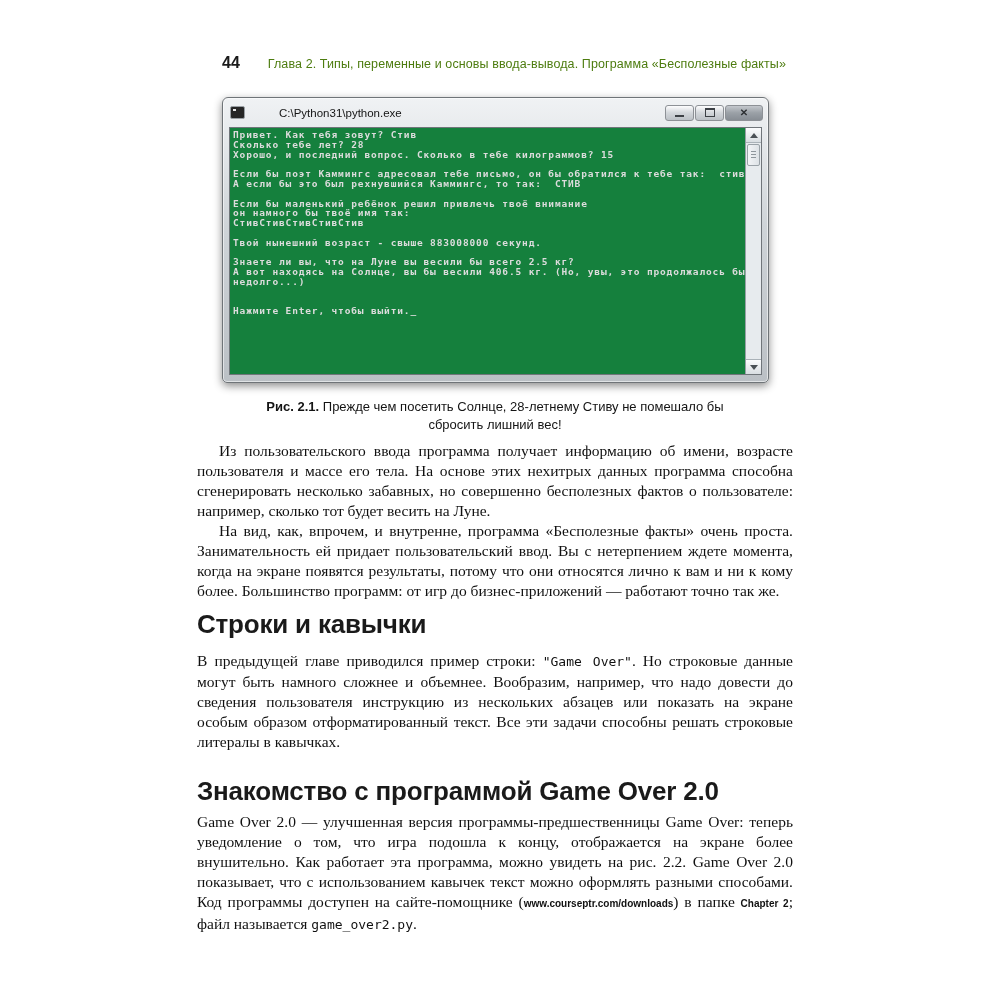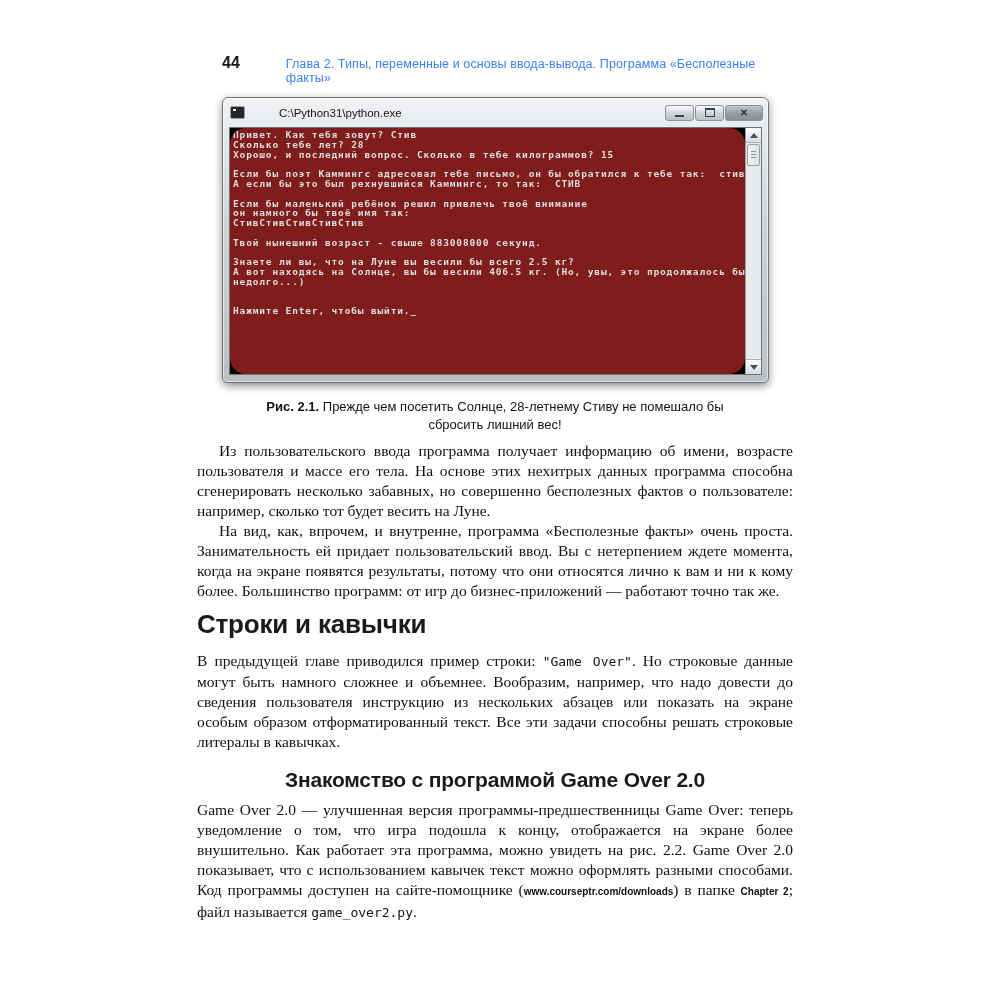--- a/index.html
+++ b/index.html
@@ -2,21 +2,21 @@
 <html lang="ru"><head>
 <meta charset="utf-8">
 <style>
   html,body{margin:0;padding:0;background:#ffffff;}
   .page{position:relative;width:844px;height:1000px;background:#ffffff;overflow:hidden;
         font-family:"Liberation Serif",serif;color:#111;}
 
   
   .running-head{position:absolute;left:222px;top:54px;width:570px;display:flex;align-items:baseline;}
   .page-number{font-family:"Liberation Sans",sans-serif;font-weight:700;font-size:16px;color:#1a1a1a;}
-  .chapter-title{font-family:"Liberation Sans",sans-serif;font-size:12.5px;color:#3b82f6;margin-left:46px;letter-spacing:.1px;}
+  .chapter-title{font-family:"Liberation Sans",sans-serif;font-size:12.5px;color:#4d7c0f;margin-left:28px;letter-spacing:.1px;}
 
   
   .console-window{position:absolute;left:222px;top:97px;width:547px;height:286px;box-sizing:border-box;
       border:1px solid #6f7478;border-radius:6px 6px 5px 5px;
       background:linear-gradient(#f0f2f4,#cfd4d8 45%,#bbc0c5);
       box-shadow:0 3px 9px rgba(0,0,0,.45), inset 0 0 0 1px rgba(255,255,255,.55);}
   .title-bar{height:29px;display:flex;align-items:center;padding:0 5px 0 7px;box-sizing:border-box;gap:28px;}
   .console-icon{width:13px;height:11px;background:#262626;border:1px solid #9aa0a5;border-radius:2px;
       margin-right:6px;position:relative;flex:0 0 auto;}
   .console-icon::after{content:"";position:absolute;left:2px;top:2px;width:3px;height:2px;background:#e8e8e8;}
@@ -25,23 +25,23 @@
   .win-btn{height:16px;box-sizing:border-box;border:1px solid #8d9196;border-radius:3px;margin-left:1px;
       background:linear-gradient(#fdfdfe,#d3d7db 48%,#bcc1c6);display:flex;align-items:center;justify-content:center;cursor:default;}
   .btn-min,.btn-max{width:29px;}
   .btn-close{width:38px;background:linear-gradient(#c4c8cd,#9ba1a7 48%,#878d94);
       font-family:"Liberation Sans",sans-serif;font-weight:700;font-size:10px;color:#2c2f32;}
   .glyph-min{width:9px;height:2px;background:#3c4045;margin-top:7px;}
   .glyph-max{width:8px;height:6px;border:1px solid #3c4045;border-top-width:2px;background:transparent;}
 
   .console-body{position:absolute;left:6px;right:6px;top:29px;bottom:7px;display:flex;
       border:1px solid #70757a;background:#000;}
-  .console-output{flex:1;background:#7f1d1d;overflow:hidden;padding:2px 0 0 3px;
+  .console-output{flex:1;background:#15803d;overflow:hidden;padding:2px 0 0 3px;
       font-family:"DejaVu Sans Mono",monospace;font-weight:700;font-size:9.5px;line-height:9.8px;
-      letter-spacing:.85px;color:#dcdcdc;border-radius:16px;}
+      letter-spacing:.85px;color:#dcdcdc;}
   .console-line{white-space:pre;min-height:9.8px;}
 
   .console-scrollbar{width:15px;flex:0 0 auto;background:#e7ebee;border-left:1px solid #98a0a6;
       display:flex;flex-direction:column;}
   .scroll-btn{height:15px;box-sizing:border-box;border-bottom:1px solid #aab2b8;
       background:linear-gradient(#fbfcfd,#d9dee2);display:flex;align-items:center;justify-content:center;}
   .scroll-btn.down{border-bottom:none;border-top:1px solid #aab2b8;}
   .arrow-up{width:0;height:0;border-left:4px solid transparent;border-right:4px solid transparent;border-bottom:5px solid #4a5055;}
   .arrow-down{width:0;height:0;border-left:4px solid transparent;border-right:4px solid transparent;border-top:5px solid #4a5055;}
   .scroll-track{flex:1;display:flex;flex-direction:column;}
@@ -55,22 +55,22 @@
       font-family:"Liberation Sans",sans-serif;font-size:13px;line-height:17.5px;color:#141414;text-align:center;}
   .figure-caption .inner{max-width:480px;margin:0 auto;}
   .caption-label{font-weight:700;}
 
   
   .body-content{position:absolute;left:197px;top:441px;width:596px;}
   .body-content p{margin:0;font-size:15.5px;line-height:20px;text-align:justify;}
   .indent{text-indent:22px;}
   h1.section-heading{margin:9px 0 13px;font-family:"Liberation Sans",sans-serif;font-weight:700;
       font-size:26px;line-height:28px;color:#1a1a1a;letter-spacing:-.2px;}
-  h2.section-heading{margin:16px 0 9px;font-family:"Liberation Sans",sans-serif;font-weight:700;
-      font-size:21px;line-height:23px;color:#1a1a1a;letter-spacing:-.2px;text-align:center;}
+  h2.section-heading{margin:28px 0 9px;font-family:"Liberation Sans",sans-serif;font-weight:700;
+      font-size:26px;line-height:23px;color:#1a1a1a;letter-spacing:-.2px;}
   .run-mono{font-family:"DejaVu Sans Mono",monospace;font-size:13px;}
   .run-sans{font-family:"Liberation Sans",sans-serif;font-weight:600;font-size:10px;}
 </style>
 </head>
 <body>
 
 <div class="page">
 
   <div class="running-head">
     <span class="page-number">44</span>

